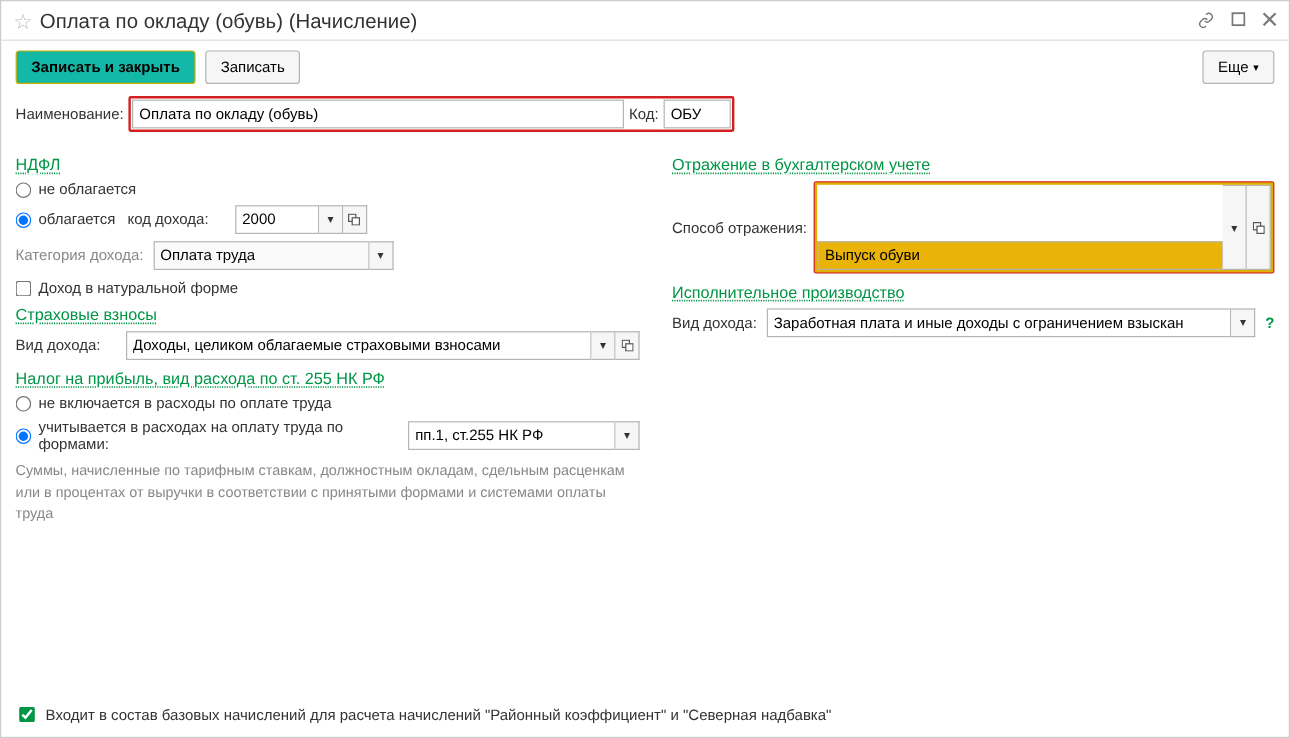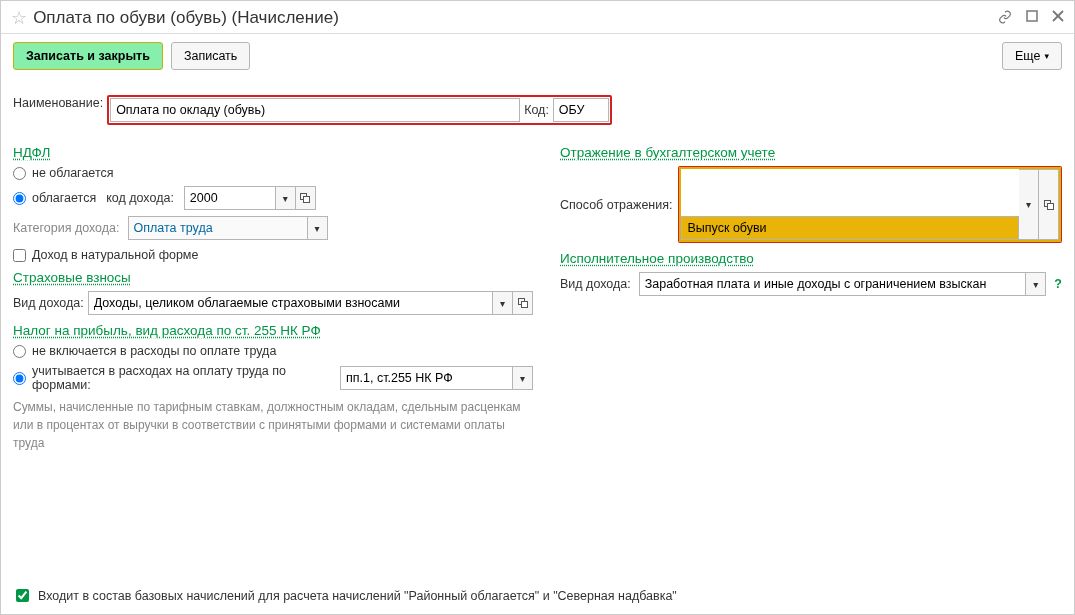--- a/index.html
+++ b/index.html
@@ -45,21 +45,21 @@
   .btn {
     border: 1px solid #b5b5b5;
     background: #f6f6f6;
     padding: 5px 12px;
     font-size: 12.5px;
     border-radius: 3px;
     cursor: pointer;
     line-height: 16px;
   }
   .btn-primary {
-    background: #86efac;
+    background: #14b8a6;
     border-color: #c9b100;
     font-weight: bold;
   }
   .btn-more {
     margin-left: auto;
     display: flex;
     align-items: center;
     gap: 4px;
   }
   .content {
@@ -84,21 +84,21 @@
     text-decoration: underline dotted #009646;
     text-underline-offset: 2px;
   }
   .input {
     border: 1px solid #b5b5b5;
     padding: 3px 5px;
     height: 24px;
     font-size: 12.5px;
     background: #fff;
   }
-  .input.disabled { color: #0369a1; background: #fafafa; }
+  .input.disabled { color: #000000; background: #fafafa; }
   .radio, .checkbox {
     display: flex;
     align-items: center;
     gap: 6px;
     margin-bottom: 6px;
   }
   .radio input, .checkbox input { margin: 0; }
   .select-wrap {
     display: flex;
     align-items: stretch;
@@ -143,21 +143,21 @@
     cursor: pointer;
     margin-left: 4px;
   }
   .open-icon svg { display:block; }
 </style>
 </head>
 <body>
 
 <div class="titlebar">
   <span class="star">☆</span>
-  <span class="title">Оплата по обуви (обувь) (Начисление)</span>
+  <span class="title">Оплата по окладу (обувь) (Начисление)</span>
   <div class="win-icons">
     <span>
       <svg width="14" height="14" viewBox="0 0 24 24" fill="none" stroke="#777" stroke-width="2">
           <path d="M10 13a5 5 0 0 0 7 0l3-3a5 5 0 0 0-7-7l-1 1"></path>
           <path d="M14 11a5 5 0 0 0-7 0l-3 3a5 5 0 0 0 7 7l1-1"></path>
         </svg>
     </span>
     <span>
       <svg width="12" height="12" viewBox="0 0 12 12">
           <rect x="1" y="1" width="10" height="10" fill="none" stroke="#777" stroke-width="1.5"></rect>
@@ -176,41 +176,41 @@
   <button class="btn btn-primary">Записать и закрыть</button>
   <button class="btn">Записать</button>
   <button class="btn btn-more">
     <span>Еще</span>
     <span style="font-size:9px">▾</span>
   </button>
 </div>
 
 <div class="name-row">
   <span class="label">Наименование:</span>
-  <div class="hl-red name-group" style="flex:0 0 auto;margin-top:15px;">
+  <div class="hl-red name-group" style="flex:0 0 auto;">
     <input class="input" style="width: 410px;" value="Оплата по окладу (обувь)">
     <span class="label">Код:</span>
     <input class="input" style="width: 56px;" value="ОБУ">
   </div>
 </div>
 
 <div class="content">
 
   <div class="col col-left">
 
     <div class="section-title">НДФЛ</div>
     <div class="radio">
       <input type="radio" name="ndfl" style="">
       <span>не облагается</span>
     </div>
     <div class="radio">
       <input type="radio" name="ndfl" checked="" style="">
       <span>облагается</span>
       <span class="label" style="margin-left:4px">код дохода:</span>
-      <div class="select-wrap" style="width:132px;margin-left:4px">
+      <div class="select-wrap" style="width:110px;margin-left:16px">
         <input class="input" value="2000" style="">
         <div class="select-btn">▾</div>
         <div class="select-btn open-icon">
           <svg width="10" height="10" viewBox="0 0 10 10">
               <rect x="0.5" y="0.5" width="6" height="6" fill="none" stroke="#555"></rect>
               <rect x="3.5" y="3.5" width="6" height="6" fill="#fff" stroke="#555"></rect>
             </svg>
         </div>
       </div>
     </div>
@@ -222,21 +222,21 @@
       </div>
     </div>
     <div class="checkbox">
       <input type="checkbox" style="">
       <span>Доход в натуральной форме</span>
     </div>
 
     <div class="section-title">Страховые взносы</div>
     <div class="row">
       <span class="label">Вид дохода:</span>
-      <div class="select-wrap" style="flex:1;margin-left:0">
+      <div class="select-wrap" style="flex:1;margin-left:17px">
         <input class="input" value="Доходы, целиком облагаемые страховыми взносами" style="">
         <div class="select-btn">▾</div>
         <div class="select-btn open-icon">
           <svg width="10" height="10" viewBox="0 0 10 10">
               <rect x="0.5" y="0.5" width="6" height="6" fill="none" stroke="#555"></rect>
               <rect x="3.5" y="3.5" width="6" height="6" fill="#fff" stroke="#555"></rect>
             </svg>
         </div>
       </div>
     </div>
@@ -282,14 +282,14 @@
         <input class="input" value="Заработная плата и иные доходы с ограничением взыскан" style="">
         <div class="select-btn">▾</div>
       </div>
       <span class="help-icon">?</span>
     </div>
   </div>
 </div>
 
 <div class="bottom">
   <input type="checkbox" checked="" style="accent-color: rgb(0, 150, 70);">
-  <span>Входит в состав базовых начислений для расчета начислений "Районный облагается" и "Северная надбавка"</span>
+  <span>Входит в состав базовых начислений для расчета начислений "Районный коэффициент" и "Северная надбавка"</span>
 </div>
 
 </body></html>

